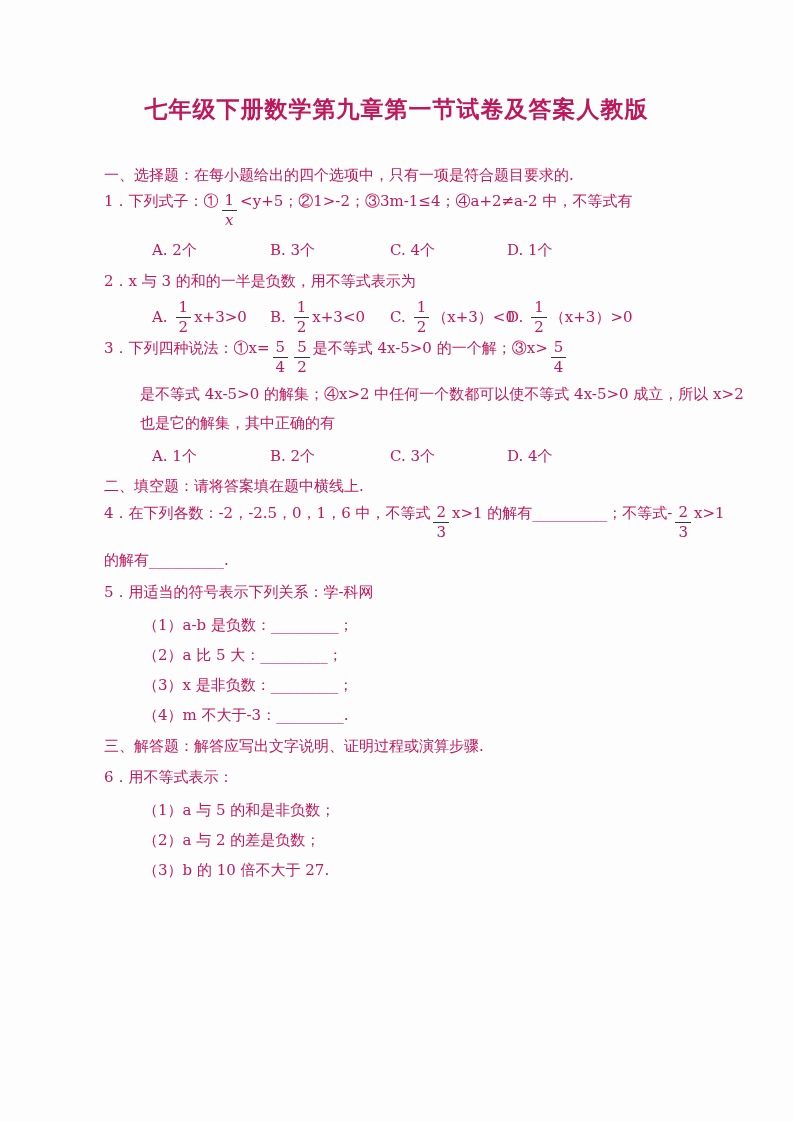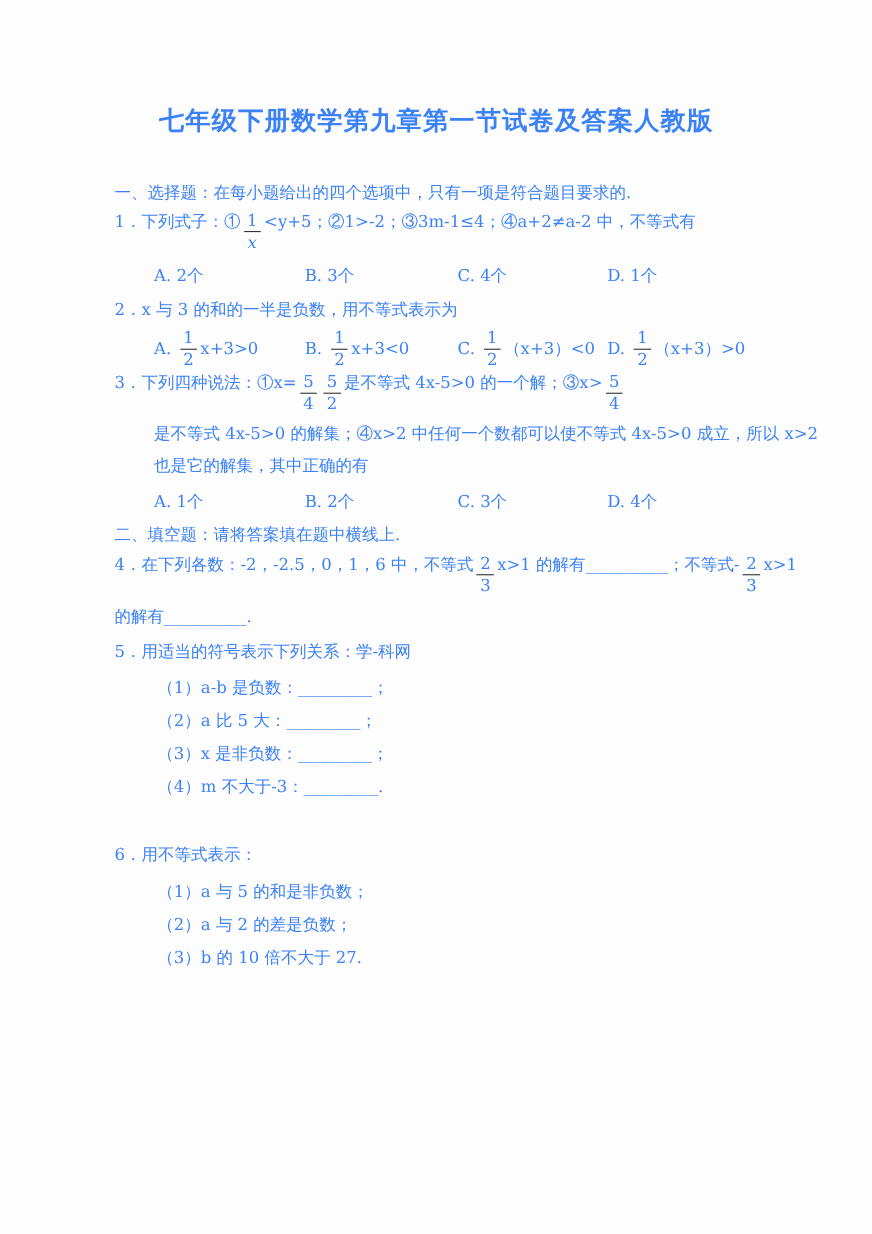--- a/index.html
+++ b/index.html
@@ -1,34 +1,34 @@
 <!DOCTYPE html>
 <html><head>
 <meta charset="utf-8">
 <style>
   html,body{margin:0;padding:0;background:#ffffff;}
   .page{
     position:relative;
     width:793px;height:1122px;
     background:#fdfdfd;
     font-family:"DejaVu Serif", serif;
-    color:#3b82f6;
+    color:#be185d;
     font-size:15px;
     overflow:hidden;
   }
   .title{
     position:absolute;top:94px;left:0;width:100%;
     text-align:center;font-size:23px;font-weight:bold;
     letter-spacing:1px;margin:0;
   }
   .line{position:absolute;left:104px;white-space:nowrap;line-height:1.2;}
   
   .fline{display:flex;height:42px;}
   
-  .opts{left:140px;display:grid;grid-template-columns:118px 120px 117px auto;gap:19px;}
+  .opts{left:152px;display:grid;grid-template-columns:118px 120px 117px auto;}
   .fopts{height:42px;align-items:center;}
   .opt{display:inline-flex;align-items:center;}
   .opt > span:first-child{margin-right:5px;}
   
   .frac{display:inline-flex;flex-direction:column;align-items:center;
         margin:0 3px;line-height:1.12;font-size:15px;}
   .frac .fn{display:block;padding:0 3px 1px;border-bottom:1px solid #343434;}
   .frac .fd{display:block;padding-top:1px;}
   [data-name="q1-fraction"] .fd{font-style:italic;}
   .hang{left:140px;text-align:center;}      
@@ -140,19 +140,20 @@
   </div>
 
   <div class="line" style="top:551px" data-name="question-4-line2">的解有__________.</div>
 
   <div class="line" style="top:583px" data-name="question-5-heading">5．用适当的符号表示下列关系：学-科网</div>
   <div class="line subitem" style="top:616px" data-name="q5-item-1">（1）a-b 是负数：_________；</div>
   <div class="line subitem" style="top:646px" data-name="q5-item-2">（2）a 比 5 大：_________；</div>
   <div class="line subitem" style="top:676px" data-name="q5-item-3">（3）x 是非负数：_________；</div>
   <div class="line subitem" style="top:706px" data-name="q5-item-4">（4）m 不大于-3：_________.</div>
 
+  <div class="line" style="top:737px" data-name="section3-heading">三、解答题：解答应写出文字说明、证明过程或演算步骤.</div>
 
   <div class="line" style="top:768px" data-name="question-6-heading">6．用不等式表示：</div>
   <div class="line subitem" style="top:801px" data-name="q6-item-1">（1）a 与 5 的和是非负数；</div>
   <div class="line subitem" style="top:831px" data-name="q6-item-2">（2）a 与 2 的差是负数；</div>
   <div class="line subitem" style="top:861px" data-name="q6-item-3">（3）b 的 10 倍不大于 27.</div>
 
 </div>
 
 </body></html>

